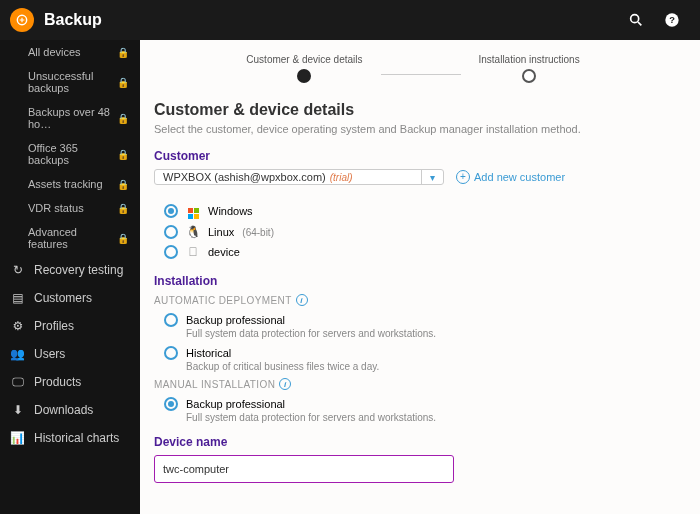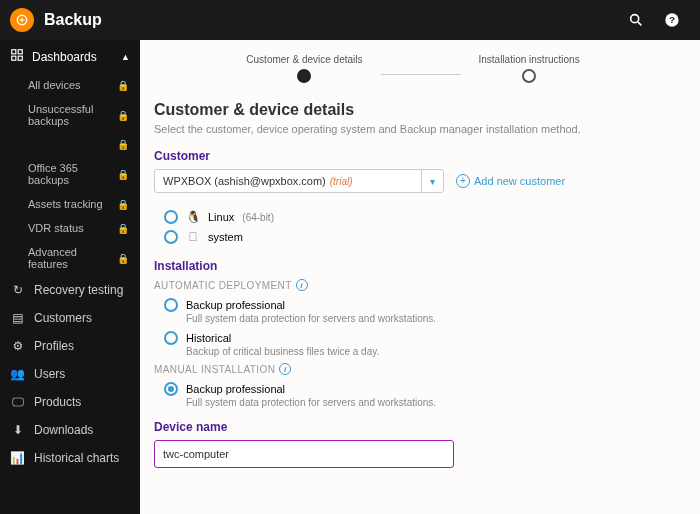--- a/index.html
+++ b/index.html
@@ -27,21 +27,21 @@
 .step-label { font-size: 10px; color: #555; margin-bottom: 4px; }
 .step-dot { width: 14px; height: 14px; border-radius: 50%; border: 2px solid #555; background: #fff; }
 .step.active .step-dot { background: #222; border-color: #222; }
 .step-line { width: 80px; height: 1px; background: #ccc; margin-top: 20px; }
 .section-title { font-size: 16px; font-weight: 600; color: #333; margin-bottom: 4px; }
 .section-sub { font-size: 11px; color: #888; margin-bottom: 14px; }
 .label { font-size: 12px; font-weight: 600; color: #4c1d95; margin-bottom: 6px; display: block; }
 .label-group { font-size: 10px; color: #999; letter-spacing: 0.4px; margin-bottom: 4px; display: flex; align-items: center; gap: 4px; }
 .info-circle { width: 12px; height: 12px; border: 1px solid #3b9bd4; border-radius: 50%; display: inline-flex; align-items: center; justify-content: center; color: #3b9bd4; font-size: 8px; font-style: italic; font-weight: bold; }
 .customer-row { display: flex; align-items: center; gap: 12px; margin-bottom: 14px; }
-.select-box { border: 1px solid #ccc; border-radius: 3px; display: flex; align-items: center; height: 24px; padding: 0 8px; background: #fff; min-width: 290px; }
+.select-box { border: 1px solid #ccc; border-radius: 3px; display: flex; align-items: center; height: 16px; padding: 0 8px; background: #fff; min-width: 290px; }
 .select-box .val { font-size: 11px; color: #333; }
 .select-box .trial { color: #e07a4a; font-style: italic; font-size: 10px; margin-left: 4px; }
 .select-caret { border-left: 1px solid #ccc; height: 100%; display: flex; align-items: center; padding-left: 8px; margin-left: auto; color: #3b9bd4; font-size: 10px; }
 .link { color: #3b9bd4; font-size: 11px; cursor: pointer; display: flex; align-items: center; gap: 4px; }
 .plus-circle { width: 14px; height: 14px; border: 1px solid #3b9bd4; border-radius: 50%; display: inline-flex; align-items: center; justify-content: center; font-size: 10px; line-height: 1; }
 .radio-row { display: flex; align-items: center; gap: 8px; padding: 3px 0 3px 10px; }
 .radio { width: 14px; height: 14px; border: 2px solid #3b9bd4; border-radius: 50%; display: inline-flex; align-items: center; justify-content: center; }
 .radio.checked::after { content: ""; width: 6px; height: 6px; background: #3b9bd4; border-radius: 50%; }
 .os-icon { width: 14px; display: inline-block; text-align: center; }
 .radio-label { font-size: 11px; }
@@ -73,42 +73,31 @@
   <div class="topbar-btn">
     <svg width="16" height="16" viewBox="0 0 24 24">
         <circle cx="12" cy="12" r="10" fill="#fff"></circle>
         <text x="12" y="17" text-anchor="middle" font-size="14" font-weight="bold" fill="#1a1a1a">?</text>
       </svg>
   </div>
 </div>
 
 <div class="layout">
   <div class="sidebar">
-    <div class="side-group-title">
-      <span class="icon">
-        <svg width="14" height="14" viewBox="0 0 24 24" fill="none" stroke="#fff" stroke-width="2">
-            <rect x="3" y="3" width="7" height="7"></rect>
-            <rect x="14" y="3" width="7" height="7"></rect>
-            <rect x="3" y="14" width="7" height="7"></rect>
-            <rect x="14" y="14" width="7" height="7"></rect>
-          </svg>
-      </span>
-      <span>Dashboards</span>
-      <span class="caret">▲</span>
-    </div>
     <div class="side-sub">
       <div class="side-sub-item">
           <span>All devices</span>
           <span class="lock">🔒</span>
         </div>
       <div class="side-sub-item">
           <span>Unsuccessful backups</span>
           <span class="lock">🔒</span>
         </div>
       <div class="side-sub-item">
+          <span>Backups over 48 ho…</span>
           <span class="lock">🔒</span>
         </div>
       <div class="side-sub-item">
           <span>Office 365 backups</span>
           <span class="lock">🔒</span>
         </div>
       <div class="side-sub-item">
           <span>Assets tracking</span>
           <span class="lock">🔒</span>
         </div>
@@ -180,29 +169,39 @@
           </div>
           <div class="link">
             <span class="plus-circle">+</span>
             <span>Add new customer</span>
           </div>
         </div>
       </div>
 
       <div class="block">
         <div class="radio-row">
+          <span class="radio checked"></span>
+          <span class="os-icon"><span class="win-icon">
+                <span></span>
+                <span></span>
+                <span></span>
+                <span></span>
+              </span></span>
+          <span class="radio-label">Windows</span>
+        </div>
+        <div class="radio-row">
           <span class="radio"></span>
           <span class="os-icon">🐧</span>
           <span class="radio-label">Linux</span>
           <span class="muted">(64-bit)</span>
         </div>
         <div class="radio-row">
           <span class="radio"></span>
           <span class="os-icon" style="color:#888;"></span>
-          <span class="radio-label">system</span>
+          <span class="radio-label">device</span>
         </div>
       </div>
 
       <div class="block">
         <span class="label">Installation</span>
         <div class="label-group">
           <span>AUTOMATIC DEPLOYMENT</span>
           <span class="info-circle">i</span>
         </div>
         <div class="radio-row">

